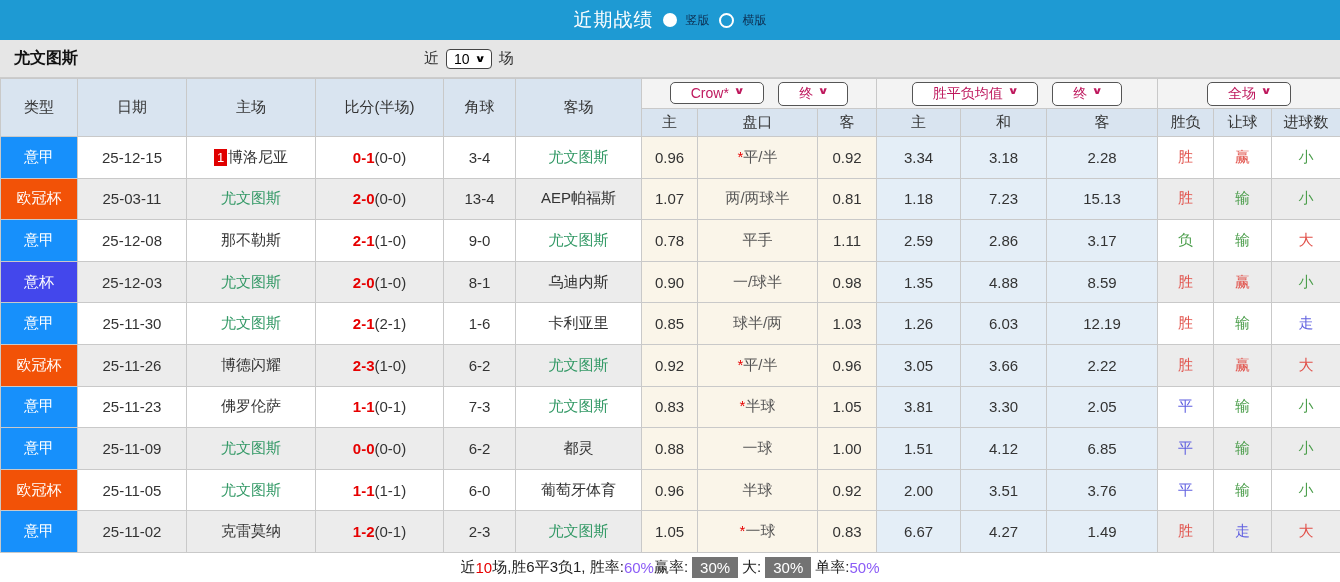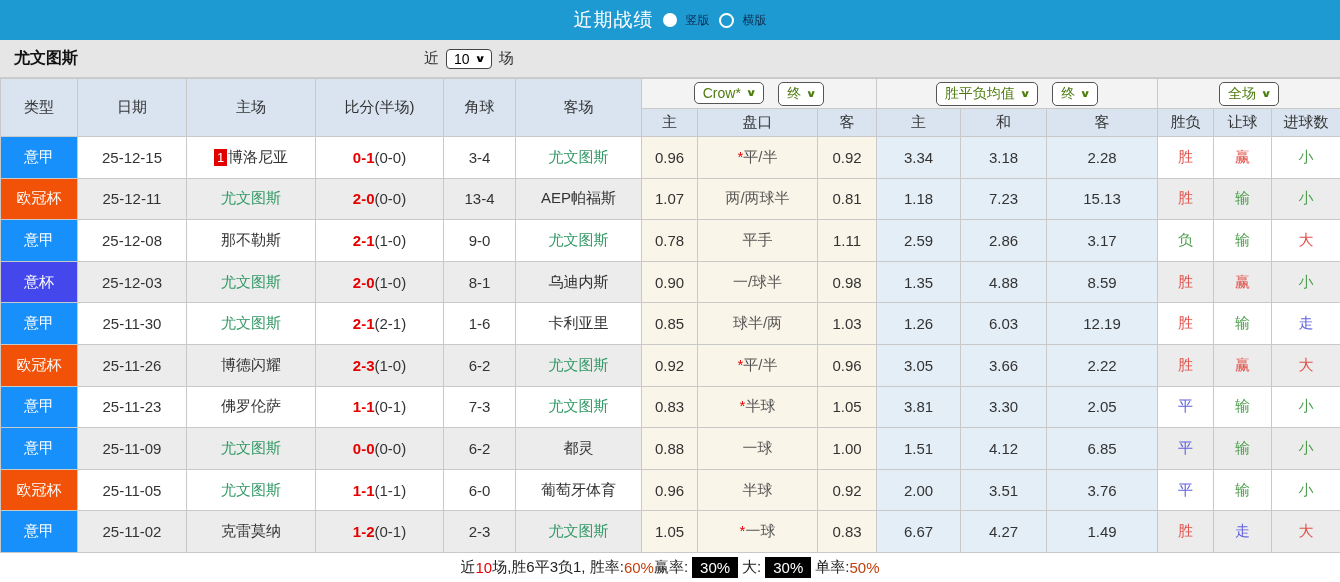--- a/index.html
+++ b/index.html
@@ -32,22 +32,22 @@
 
   
   table { border-collapse:collapse; table-layout:fixed; width:1340px; }
   th, td { border:1px solid #c9c9c9; text-align:center; padding:0; font-weight:normal;
     font-size:15px; color:#333; overflow:hidden; white-space:nowrap; }
   tr.hdr-top { height:30px; }
   tr.hdr-sub { height:28px; }
   th.static-hdr { background:#d9e4f0; font-size:15px; color:#333; }
   th.grp { background:#f3f3f3; }
   th.sub { background:#d9e4f0; }
-  .dd { display:inline-flex; align-items:center; gap:6px; background:#fff;
-    border:1px solid #555; border-radius:5px; padding:2px 8px; font-size:14px; color:#4d7c0f;
+  .dd { display:inline-flex; gap:6px; background:#fff;
+    border:1px solid #555; border-radius:5px; padding:2px 20px; font-size:14px; color:#be185d;
     margin:0 5px; cursor:pointer; }
   tbody tr { height:41.6px; }
   tbody tr:nth-child(odd)  td { background:#fff; }
   tbody tr:nth-child(even) td { background:#ececec; }
   tbody td.odds { background:#faf5e9 !important; }
   tbody td.avg  { background:#e4eef7 !important; }
   td.type { color:#fff; font-size:15px; }
   .team-green { color:#339966; }
   .rank-badge { display:inline-block; background:#e00000; color:#fff; font-size:13px;
     line-height:17px; padding:0 3px; margin-right:1px; }
@@ -56,22 +56,22 @@
   td.hcap { color:#555; }
   .star { color:#e60000; }
   .res-r { color:#e1514a; }
   .res-g { color:#4c9e4c; }
   .res-b { color:#6161e0; }
 
   
   .footer { height:30px; display:flex; align-items:center; justify-content:center;
     font-size:15px; color:#222; }
   .seg-red  { color:#e60000; }
-  .seg-blue { color:#c2410c;text-align:right; }
-  .seg-chip { background:#000000; color:#fff; padding:2px 8px; margin:12px 4px; }
+  .seg-blue { color:#8b5cf6;text-align:right; }
+  .seg-chip { background:#737373; color:#fff; padding:2px 8px; margin:12px 4px; }
 </style>
 </head>
 <body>
 
 <div class="titlebar">
   <span class="title">近期战绩</span>
   <span class="radio sel"></span>
   <span class="view-label">竖版</span>
   <span class="radio unsel"></span>
   <span class="view-label">横版</span>
@@ -167,21 +167,21 @@
         <td class="odds">0.92</td>
         <td class="avg">3.34</td>
         <td class="avg">3.18</td>
         <td class="avg">2.28</td>
         <td class="res-r">胜</td>
         <td class="res-r">赢</td>
         <td class="res-g">小</td>
       </tr>
       <tr>
         <td class="type" style="background: rgb(242, 82, 7);">欧冠杯</td>
-        <td>25-12-11</td>
+        <td>25-03-11</td>
         <td><span class="team-green">尤文图斯</span></td>
         <td><span class="ft">2-0</span><span class="ht">(0-0)</span></td>
         <td>13-4</td>
         <td><span>AEP帕福斯</span></td>
         <td class="odds">1.07</td>
         <td class="odds hcap"><span>两/两球半</span></td>
         <td class="odds">0.81</td>
         <td class="avg">1.18</td>
         <td class="avg">7.23</td>
         <td class="avg">15.13</td>

